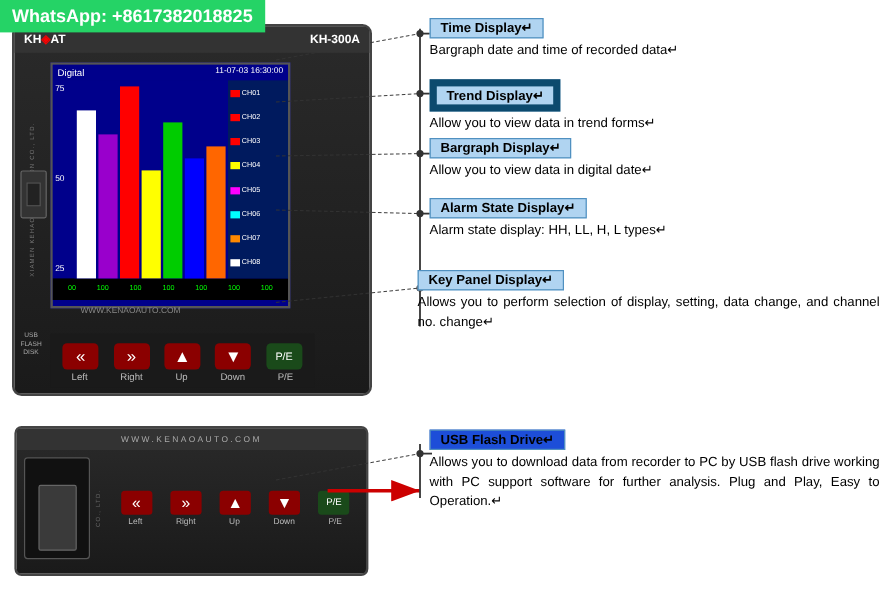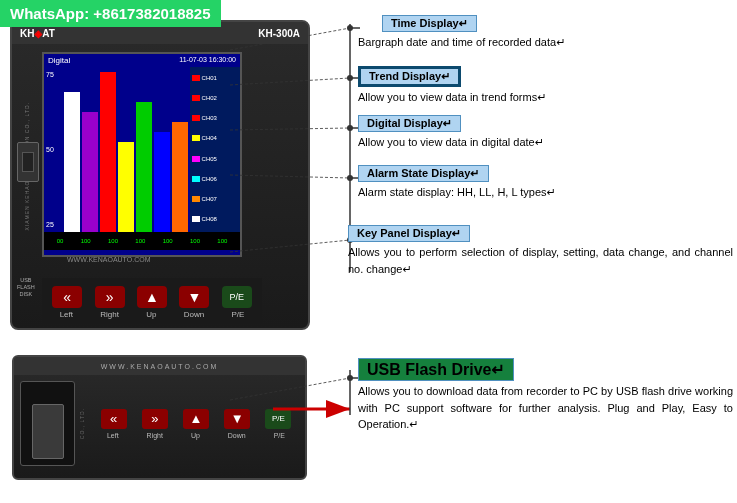--- a/index.html
+++ b/index.html
@@ -422,40 +422,40 @@
 
   <line x1="230" y1="50" x2="350" y2="28" stroke="#333" stroke-width="0.8" stroke-dasharray="3,2"></line>
   <line x1="230" y1="85" x2="350" y2="78" stroke="#333" stroke-width="0.8" stroke-dasharray="3,2"></line>
   <line x1="230" y1="130" x2="350" y2="128" stroke="#333" stroke-width="0.8" stroke-dasharray="3,2"></line>
   <line x1="230" y1="175" x2="350" y2="178" stroke="#333" stroke-width="0.8" stroke-dasharray="3,2"></line>
   <line x1="230" y1="252" x2="350" y2="240" stroke="#333" stroke-width="0.8" stroke-dasharray="3,2"></line>
   <line x1="230" y1="400" x2="350" y2="378" stroke="#333" stroke-width="0.8" stroke-dasharray="3,2"></line>
 </svg>
 
 <div id="ann-time" style="position:absolute;top:15px;left:358px;width:375px;">
-  <div class="ann-title-box" style="display:inline-block;background:#b0d4f1;border:1px solid #5090c0;padding:1px 8px;font-size:11px;font-weight:bold;margin-bottom:2px;margin-left:24px;">Time Display↵</div>
+  <div class="ann-title-box" style="display:inline-block;background:#b0d4f1;border:1px solid #5090c0;padding:1px 8px;font-size:11px;font-weight:bold;margin-bottom:2px;">Time Display↵</div>
   <div class="ann-body" style="font-size:11px;color:#000;line-height:1.5;">Bargraph date and time of recorded data↵</div>
 </div>
 
 <div id="ann-trend" style="position:absolute;top:66px;left:358px;width:375px;">
-  <div class="ann-title-box" style="display:inline-block;background:#b0d4f1;border:3px solid #0c4a6e;padding:1px 8px;font-size:11px;font-weight:bold;margin-bottom:2px;">Trend Display↵</div>
+  <div class="ann-title-box" style="display:inline-block;background:#b0d4f1;border:6px solid #0c4a6e;padding:1px 8px;font-size:11px;font-weight:bold;margin-bottom:2px;">Trend Display↵</div>
   <div class="ann-body" style="font-size:11px;color:#000;line-height:1.5;">Allow you to view data in trend forms↵</div>
 </div>
 
 <div id="ann-digital" style="position:absolute;top:115px;left:358px;width:375px;">
-  <div class="ann-title-box" style="display:inline-block;background:#b0d4f1;border:1px solid #5090c0;padding:1px 8px;font-size:11px;font-weight:bold;margin-bottom:2px;">Digital Display↵</div>
+  <div class="ann-title-box" style="display:inline-block;background:#b0d4f1;border:1px solid #5090c0;padding:1px 8px;font-size:11px;font-weight:bold;margin-bottom:2px;">Bargraph Display↵</div>
   <div class="ann-body" style="font-size:11px;color:#000;line-height:1.5;">Allow you to view data in digital date↵</div>
 </div>
 
 <div id="ann-alarm" style="position:absolute;top:165px;left:358px;width:375px;">
   <div class="ann-title-box" style="display:inline-block;background:#b0d4f1;border:1px solid #5090c0;padding:1px 8px;font-size:11px;font-weight:bold;margin-bottom:2px;">Alarm State Display↵</div>
   <div class="ann-body" style="font-size:11px;color:#000;line-height:1.5;">Alarm state display: HH, LL, H, L types↵</div>
 </div>
 
 <div id="ann-keypanel" style="position:absolute;top:225px;left:348px;width:385px;">
   <div class="ann-title-box" style="display:inline-block;background:#b0d4f1;border:1px solid #5090c0;padding:1px 8px;font-size:11px;font-weight:bold;margin-bottom:2px;">Key Panel Display↵</div>
   <div class="ann-body" style="font-size:11px;color:#000;line-height:1.5;text-align:justify;">Allows you to perform selection of display, setting, data change, and channel no. change↵</div>
 </div>
 
 <div id="ann-usb" style="position:absolute;top:358px;left:358px;width:375px;">
-  <div class="ann-title-box" style="display:inline-block;background:#15803d;border:1px solid #5090c0;padding:1px 8px;font-size:16px;font-weight:bold;margin-bottom:2px;">USB Flash Drive↵</div>
+  <div class="ann-title-box" style="display:inline-block;background:#1d4ed8;border:1px solid #5090c0;padding:1px 8px;font-size:11px;font-weight:bold;margin-bottom:2px;">USB Flash Drive↵</div>
   <div class="ann-body" style="font-size:11px;color:#000;line-height:1.5;text-align:justify;">Allows you to download data from recorder to PC by USB flash drive working with PC support software for further analysis. Plug and Play, Easy to Operation.↵</div>
 </div>
 
 </body></html>

